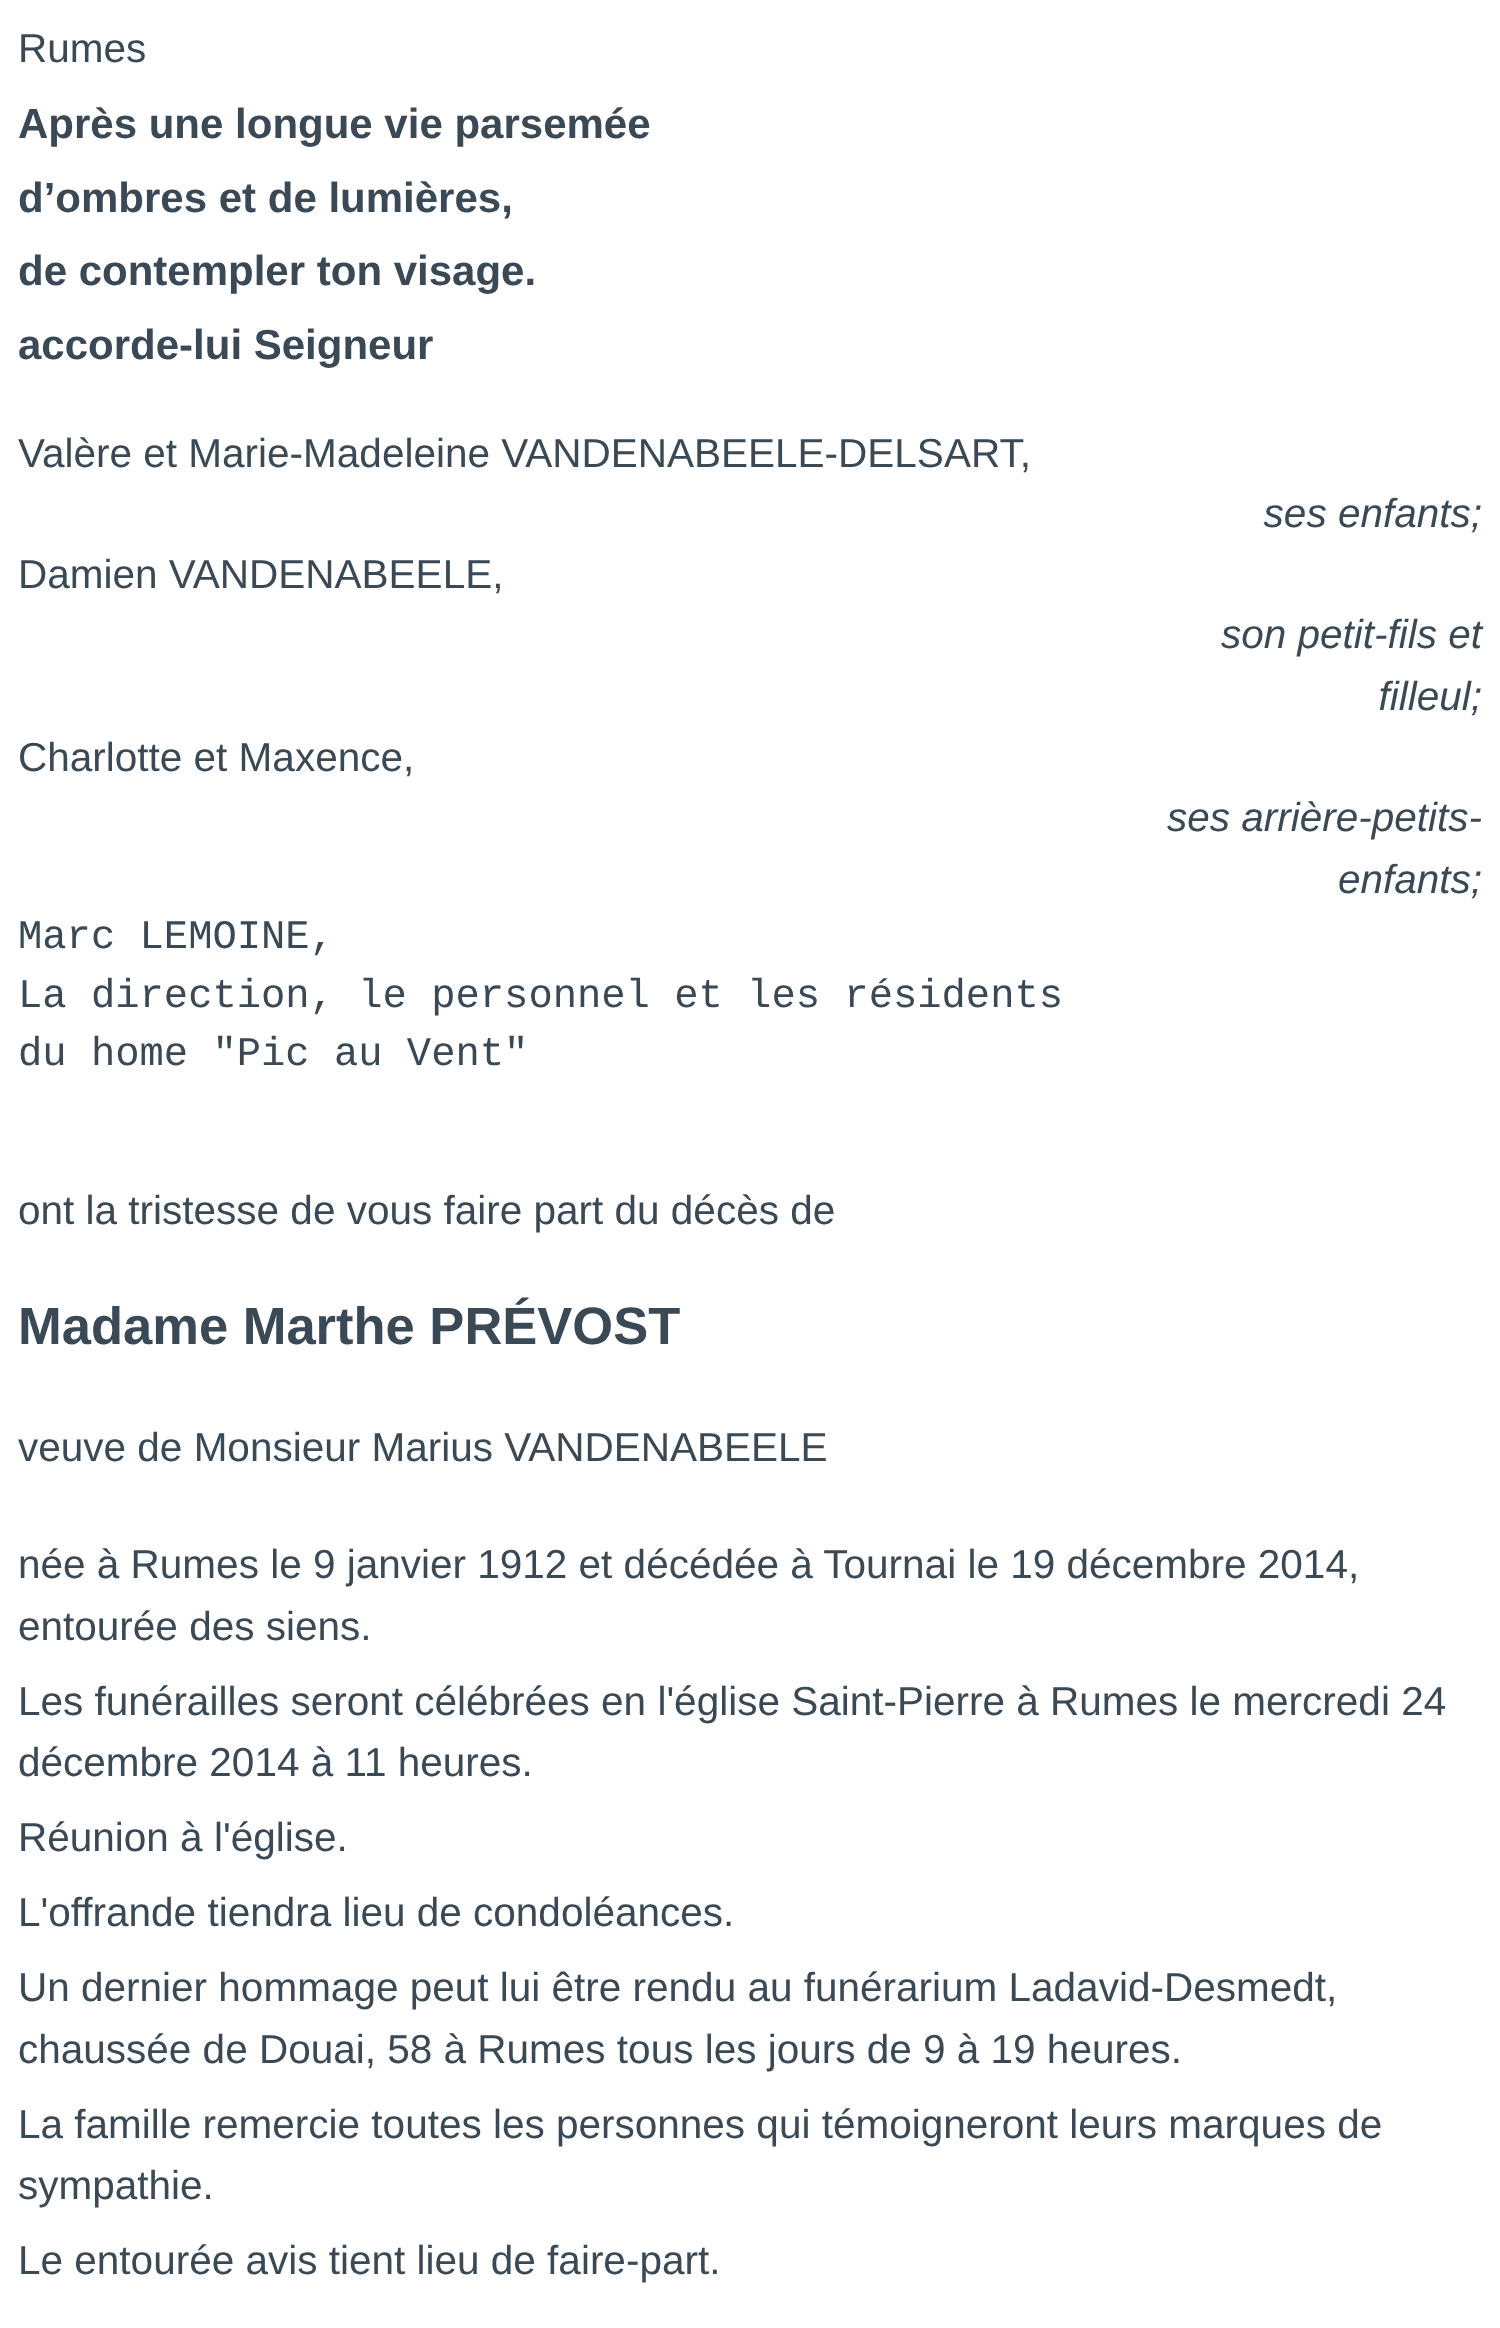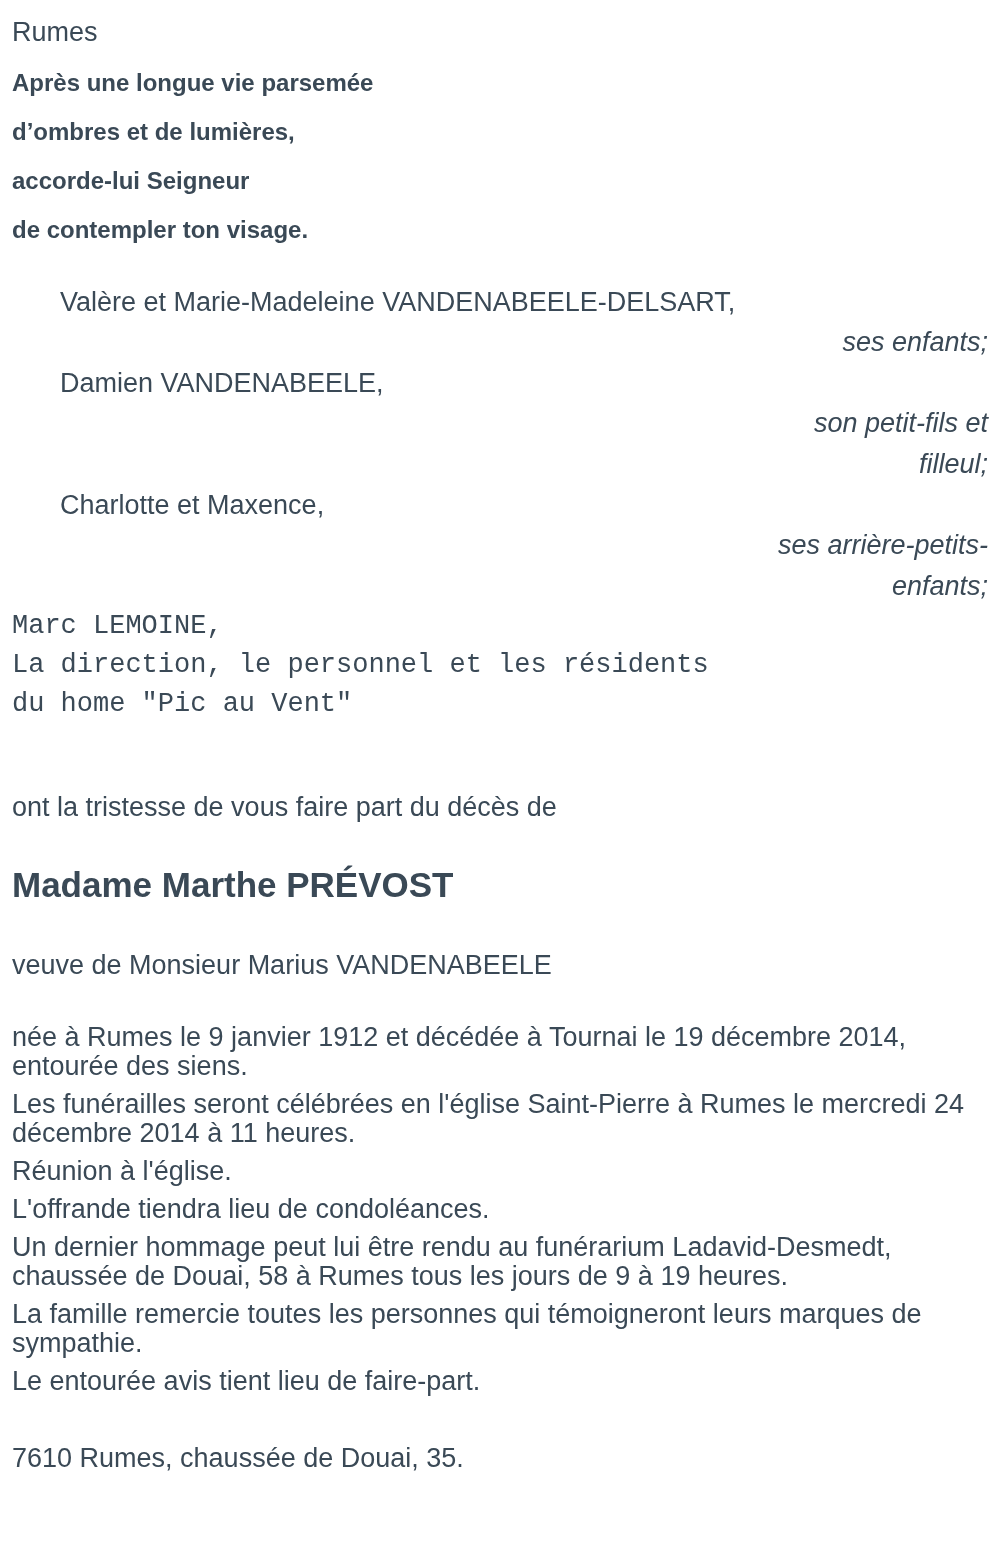--- a/index.html
+++ b/index.html
@@ -19,26 +19,26 @@
     font-size: 27px;
     line-height: 40px;
   }
   p { margin: 0; }
 
   .place { margin-bottom: 6px; }
 
   .epitaph { margin-bottom: 28px; }
   .epitaph p {
     font-weight: 700;
-    font-size: 24px;
+    font-size: 28px;
     line-height: 49px;
   }
 
   .relatives { margin-bottom: 0; }
-  .relative .names { line-height: 40px; margin-left: 48px; }
+  .relative .names { line-height: 40px; }
   .relative .relation {
     width: 232px;
     margin-left: auto;
     text-align: right;
     font-style: italic;
     line-height: 41px;
   }
 
   .mourners p { line-height: 39px; font-family: Liberation Mono, monospace; }
 
@@ -49,37 +49,37 @@
     font-size: 35px;
     line-height: 48px;
     margin-top: 34px;
     margin-bottom: 36px;
   }
 
   .widow { margin-bottom: 38px; }
 
   .body-paragraphs .para {
     margin-bottom: 9px;
-    line-height: 29px;
+    line-height: 41px;
   }
 
   .address { margin-top: 42px; }
 </style>
 </head>
 <body>
 
 <div class="page">
 
   <p class="place">Rumes</p>
 
   <div class="epitaph">
     <p>Après une longue vie parsemée</p>
     <p>d’ombres et de lumières,</p>
+    <p>de contempler ton visage.</p>
     <p>accorde-lui Seigneur</p>
-    <p>de contempler ton visage.</p>
   </div>
 
   <div class="relatives">
     <div class="relative">
       <p class="names">Valère et Marie-Madeleine VANDENABEELE-DELSART,</p>
       <p class="relation">ses enfants;</p>
     </div>
     <div class="relative">
       <p class="names">Damien VANDENABEELE,</p>
       <p class="relation">son petit-fils et filleul;</p>

